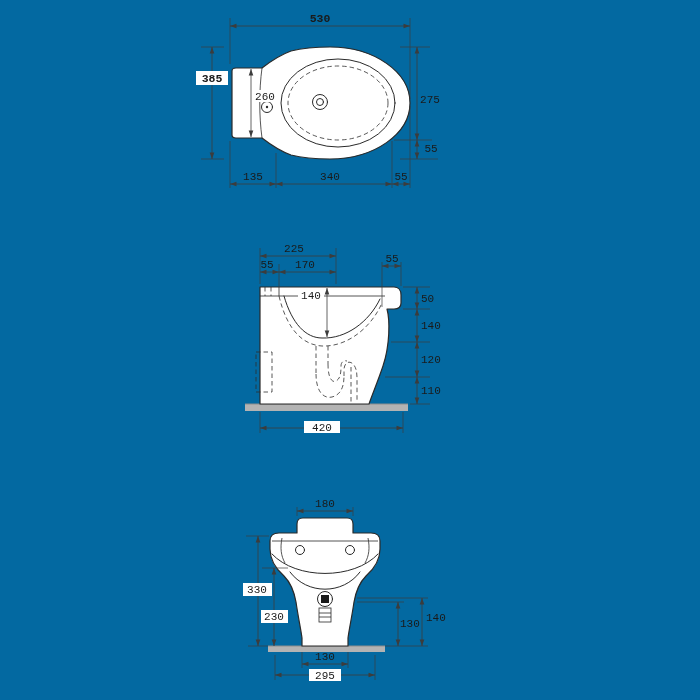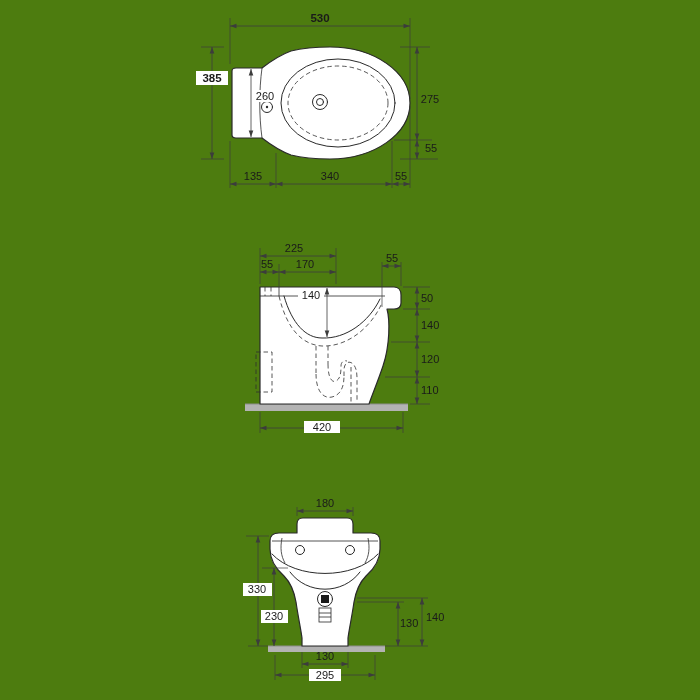--- a/index.html
+++ b/index.html
@@ -1,17 +1,17 @@
 <!DOCTYPE html>
 <html><head>
 <meta charset="utf-8">
 <style>
   html,body{margin:0;padding:0;background:#fff;}
-  .canvas{position:relative;width:700px;height:700px;background:#4d7c0f;overflow:hidden;
-          font-family:Liberation Sans, sans-serif;}
+  .canvas{position:relative;width:700px;height:700px;background:#0369a1;overflow:hidden;
+          font-family:Liberation Mono, monospace;}
   svg{display:block}
   .fig{fill:#fff;stroke:#2a2a2a;stroke-width:1.2;stroke-linejoin:round}
   .sld{fill:none;stroke:#2a2a2a;stroke-width:1;stroke-linecap:round}
   .thin{fill:none;stroke:#2a2a2a;stroke-width:0.8}
   .hid{fill:none;stroke:#2e2e2e;stroke-width:0.8;stroke-dasharray:4.5 3}
   .dim{fill:none;stroke:#3c3c3c;stroke-width:0.8}
   .ext{fill:none;stroke:#3c3c3c;stroke-width:0.7}
   .lbl{font-size:11px;fill:#1a1a1a;text-anchor:middle}
   .lblb{font-weight:bold;font-size:11.5px}
   .lbls{text-anchor:start}

